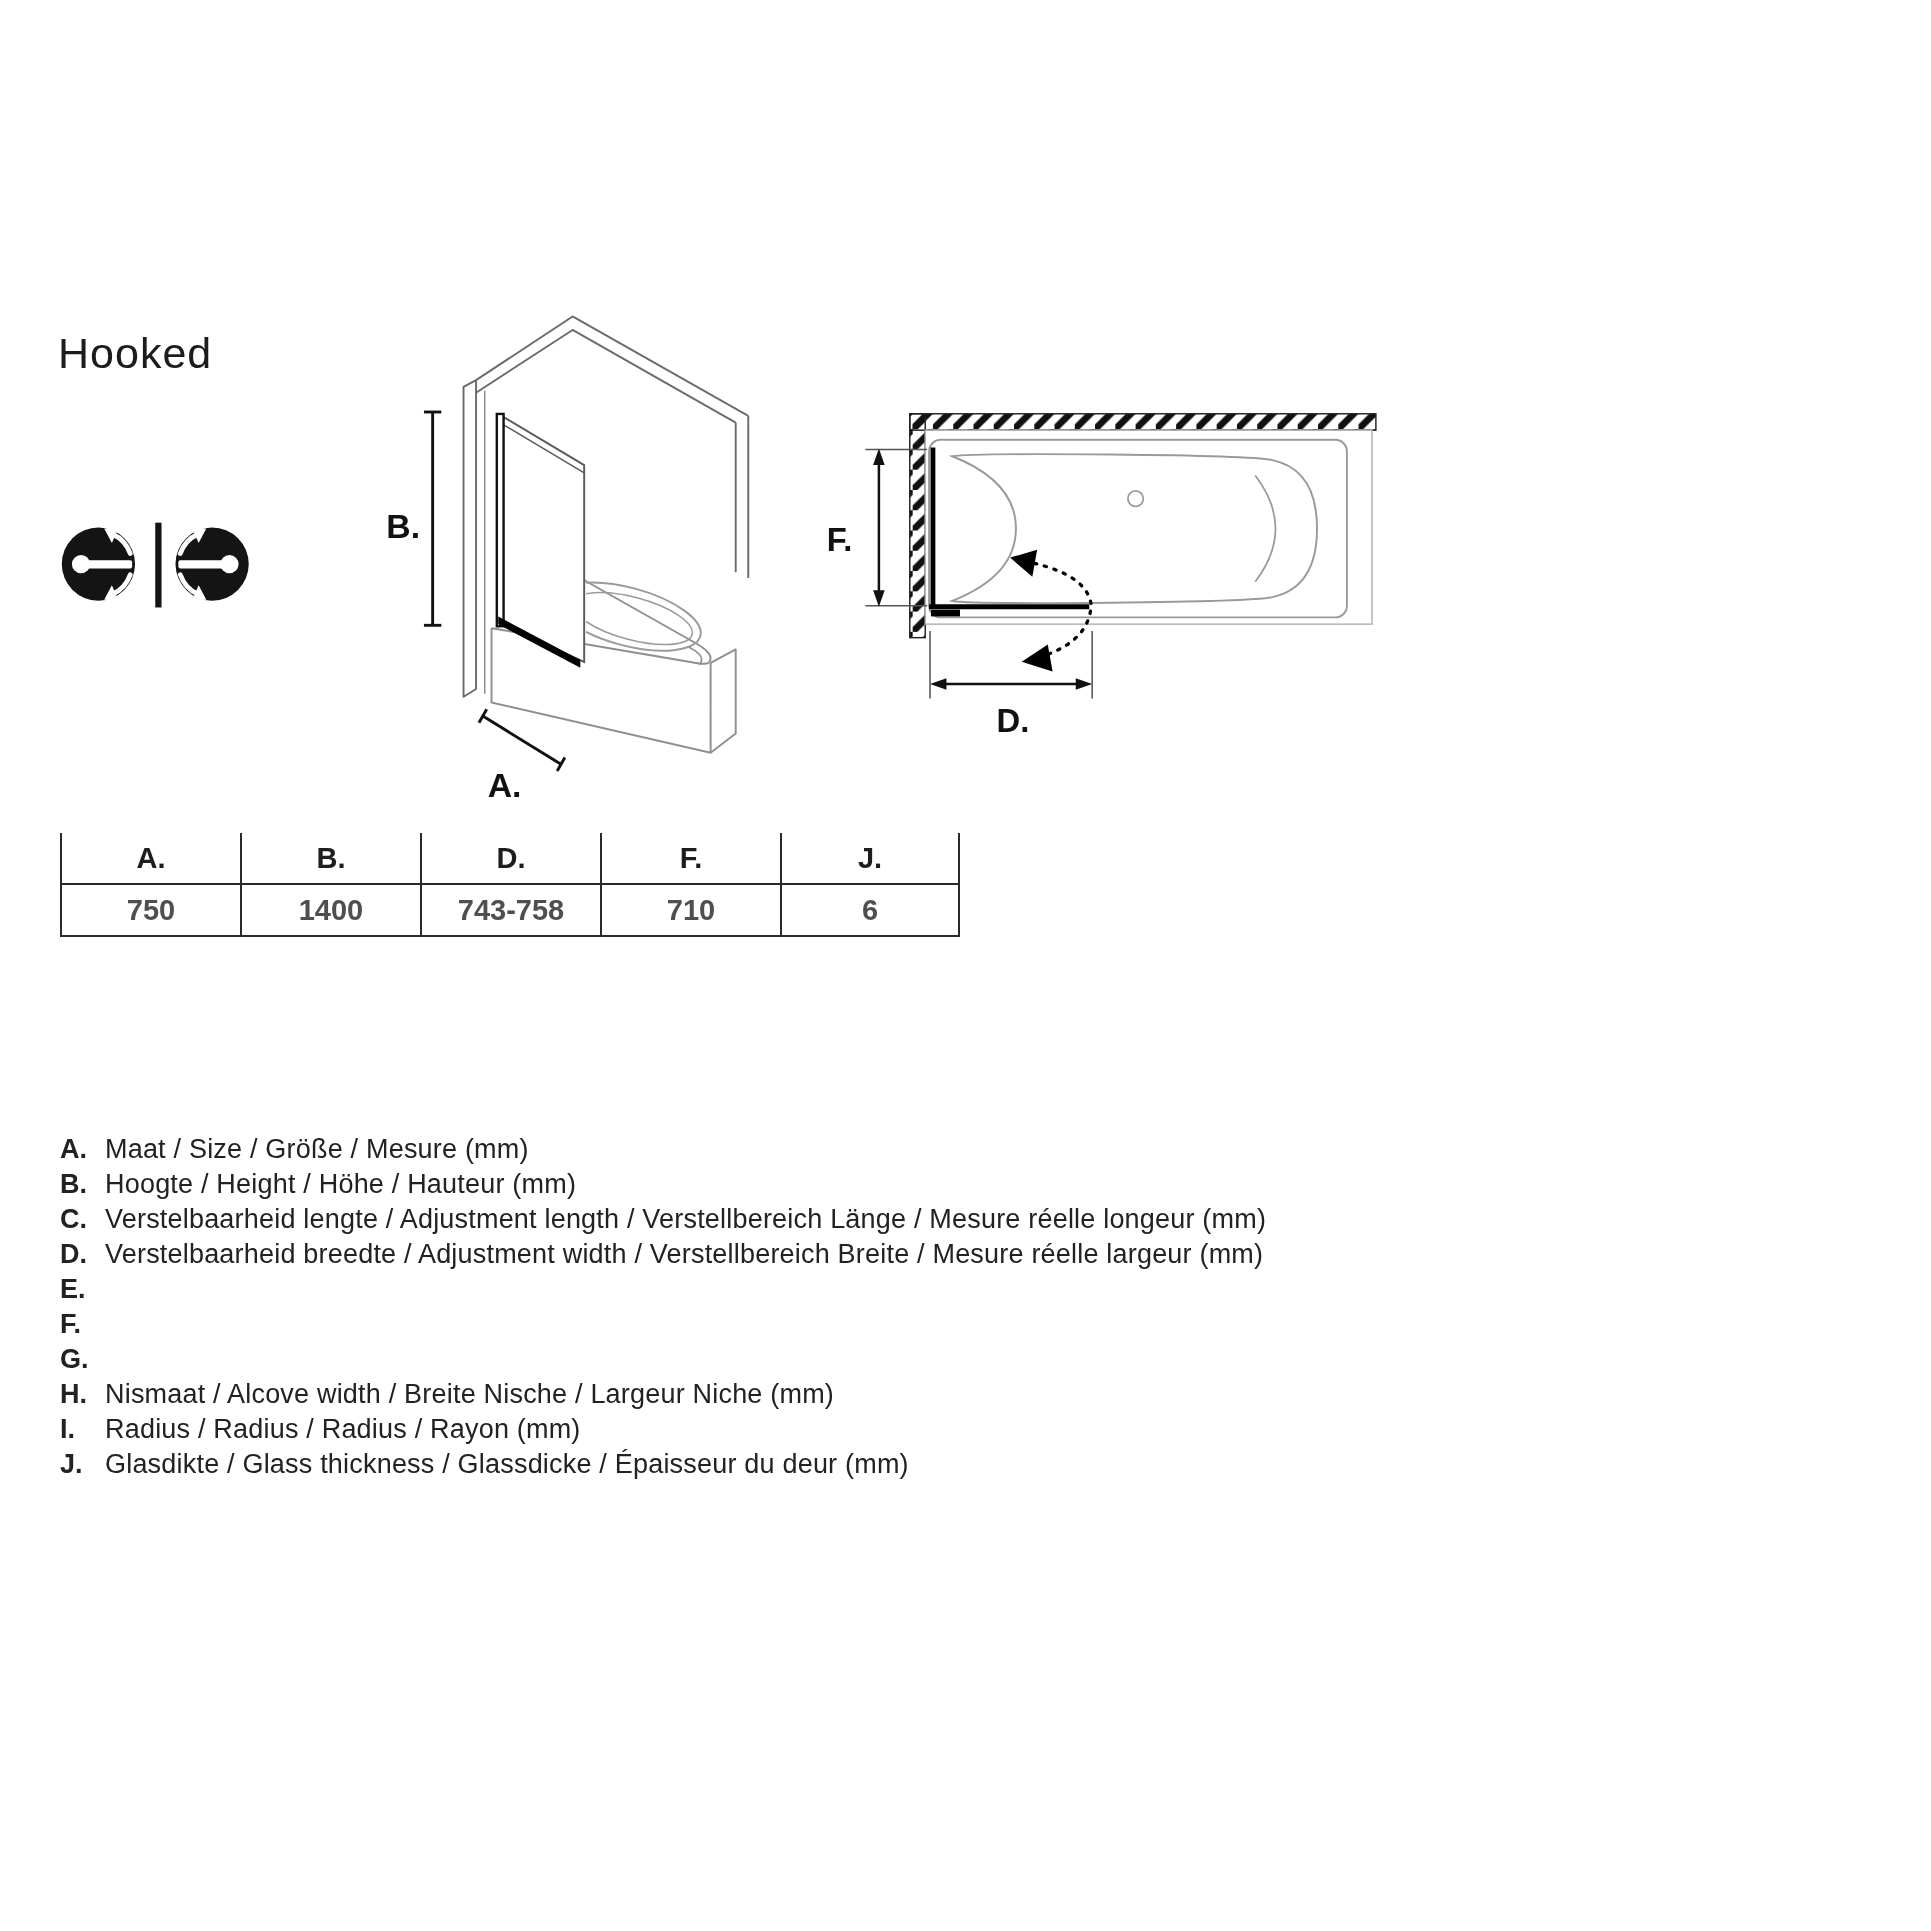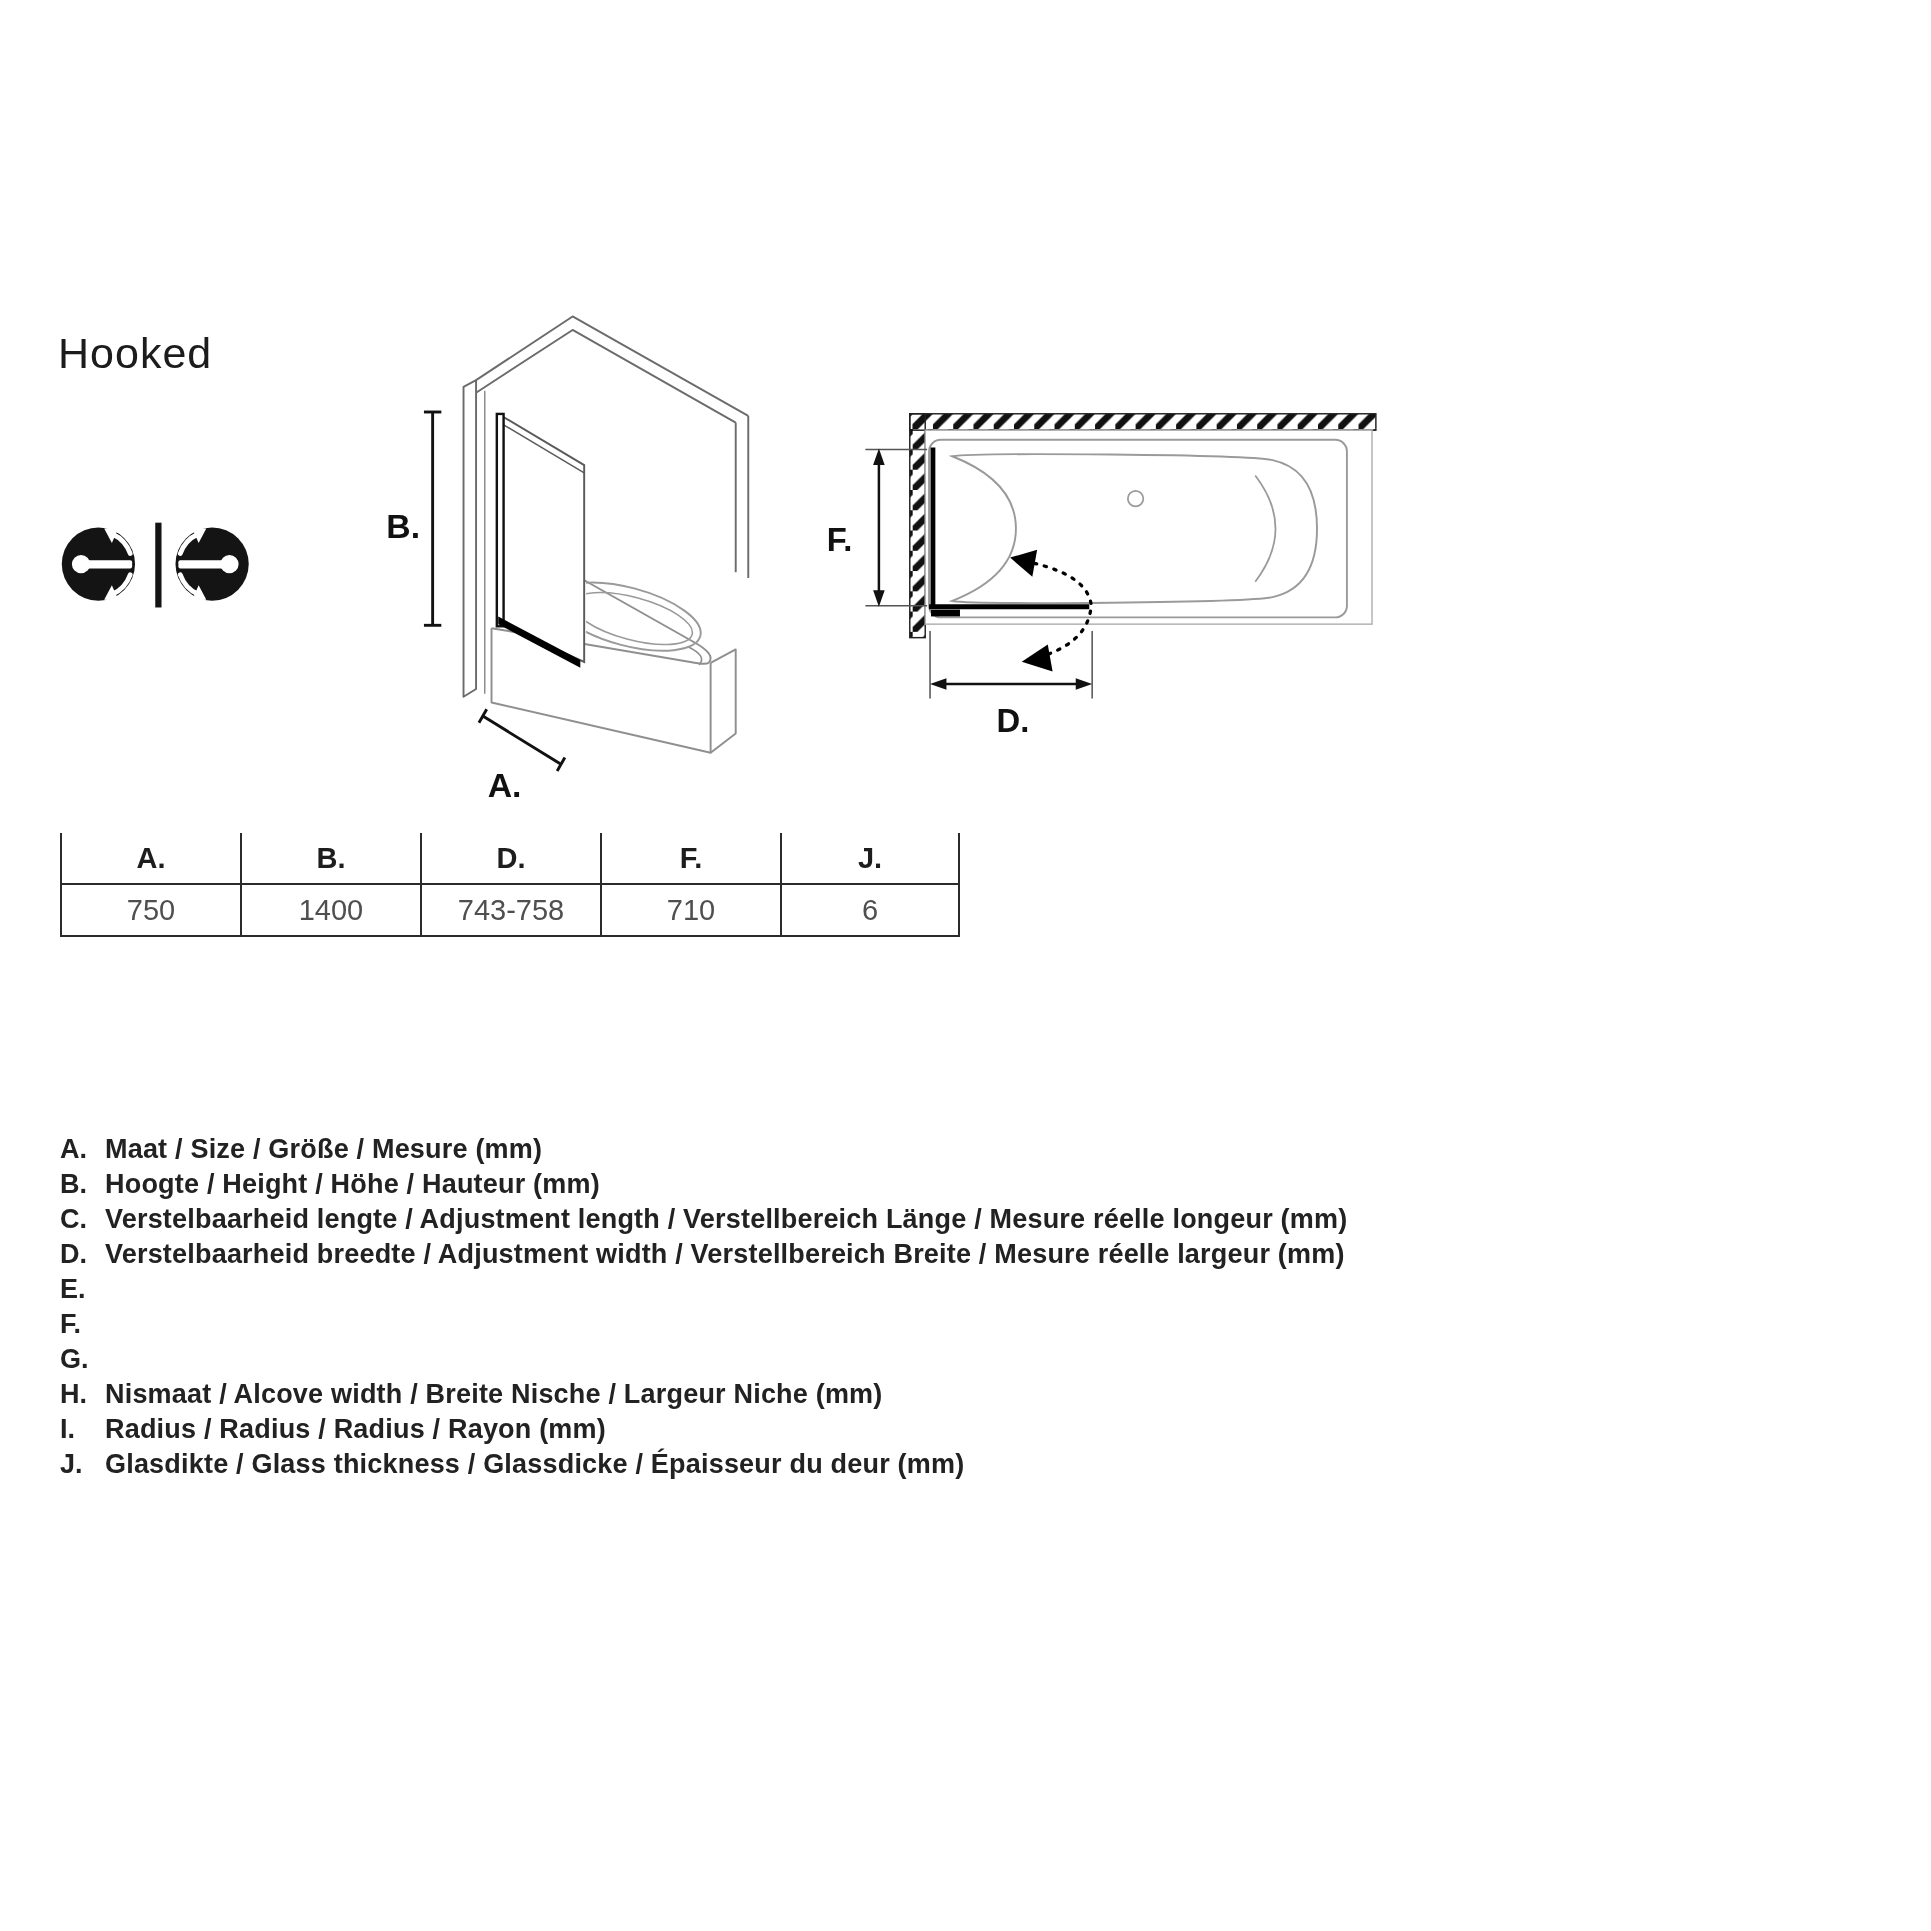--- a/index.html
+++ b/index.html
@@ -16,34 +16,35 @@
   .svg-top     { position:absolute; left:821px; top:379px; }
 
   .dim-table {
     position:absolute; left:60px; top:809px; width:900px;
     display:grid; grid-template-columns:repeat(5,1fr);
   }
   .dim-table .cell {
     border-left:2.9px solid #2b2b2b;
     display:flex; align-items:center; justify-content:center;
     font-size:29px;
+    font-weight:bold;
   }
   .dim-table .cell.last { border-right:2.9px solid #2b2b2b; }
   .dim-table .head { height:50px; font-weight:bold; color:#1d1d1d; border-bottom:2.9px solid #2b2b2b; }
   .dim-table .val  { height:50px; color:#4f4f4f; border-bottom:2.9px solid #2b2b2b; }
 
   .legend {
     position:absolute; left:60px; top:1108px; margin:0; padding:0; list-style:none;
   }
   .legend li {
     display:flex; align-items:center; height:35px;
     font-size:27px; color:#222; white-space:nowrap;
   }
   .legend .k { width:45px; font-weight:bold; flex:0 0 auto; }
-  .legend .t { font-weight:700; letter-spacing:0.2px;text-align:right; }
+  .legend .t { font-weight:400; letter-spacing:0.2px;text-align:right; }
 
   svg text.dimlabel { font-family:"Liberation Sans",sans-serif; font-weight:bold; fill:#111; }
 </style>
 </head>
 <body>
 
 <div class="page">
 
   <div class="page-title">Hooked</div>
 

